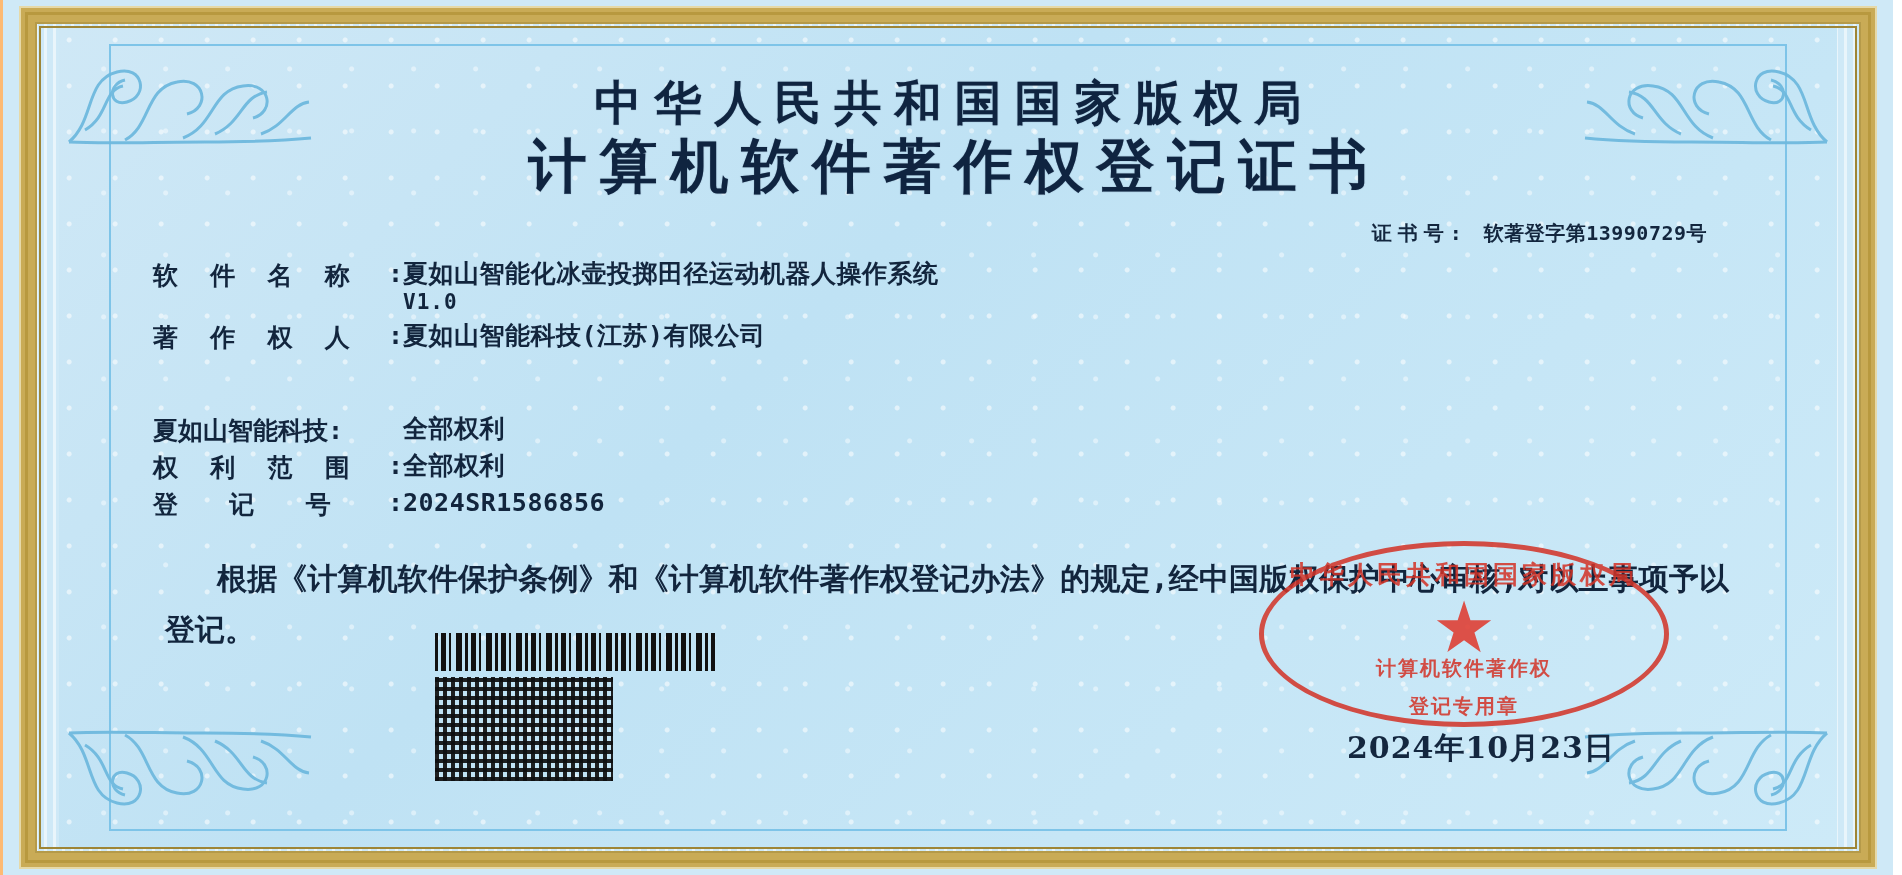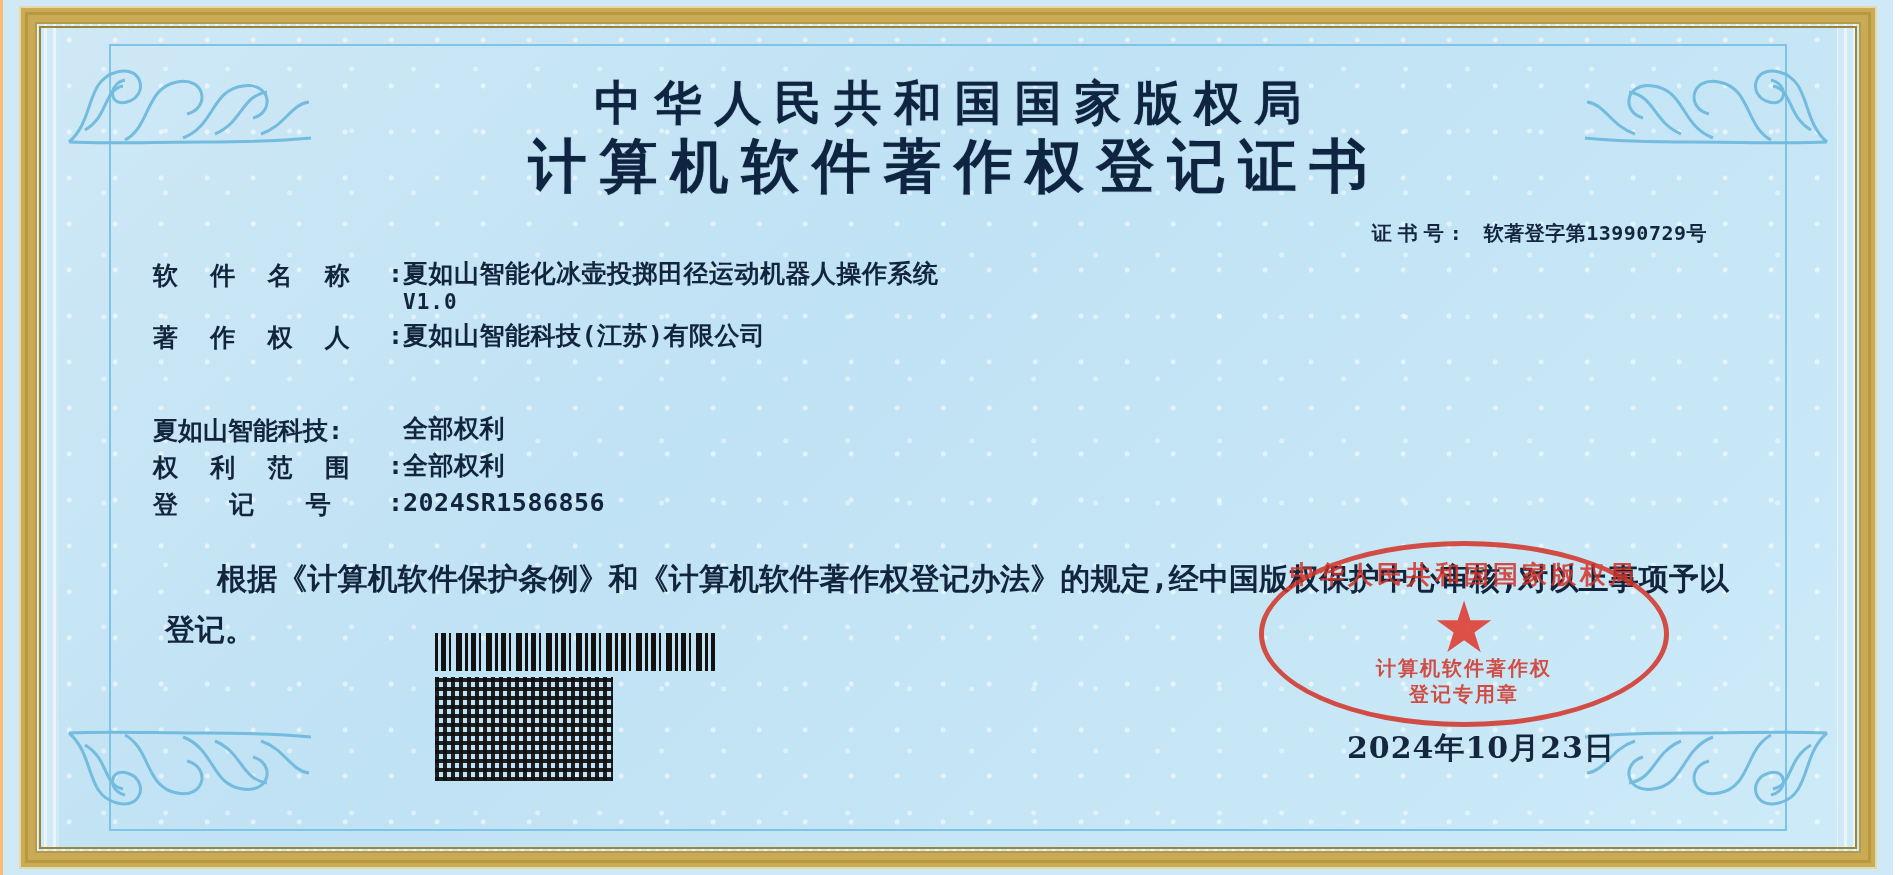--- a/index.html
+++ b/index.html
@@ -258,21 +258,21 @@
     left: 0;
     width: 100%;
     text-align: center;
     font-family: "DejaVu Serif", serif;
     font-weight: bold;
     font-size: 20px;
     letter-spacing: 2px;
     color: #d33226;
   }
   #seal .seal-l2 { bottom: 40px; }
-  #seal .seal-l3 { bottom: 14px; }
+  #seal .seal-l3 { bottom: 2px; }
 
   #issue-date {
     position: absolute;
     right: 222px;
     bottom: 78px;
     font-family: "DejaVu Serif", "Liberation Serif", serif;
     font-weight: bold;
     font-size: 30px;
     color: #14273f;
     letter-spacing: 1px;

